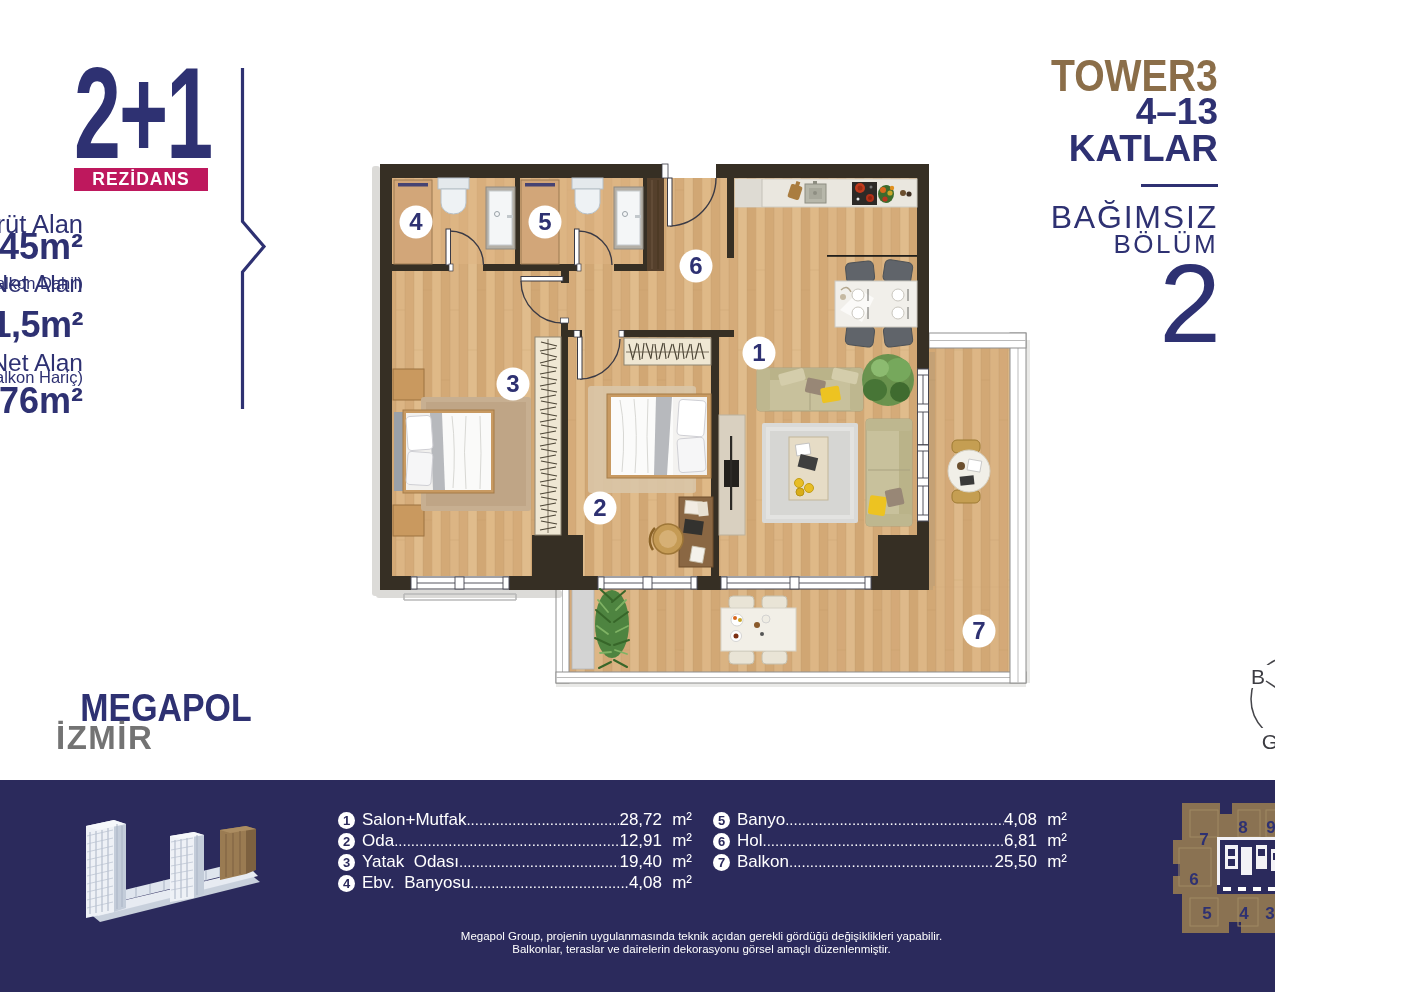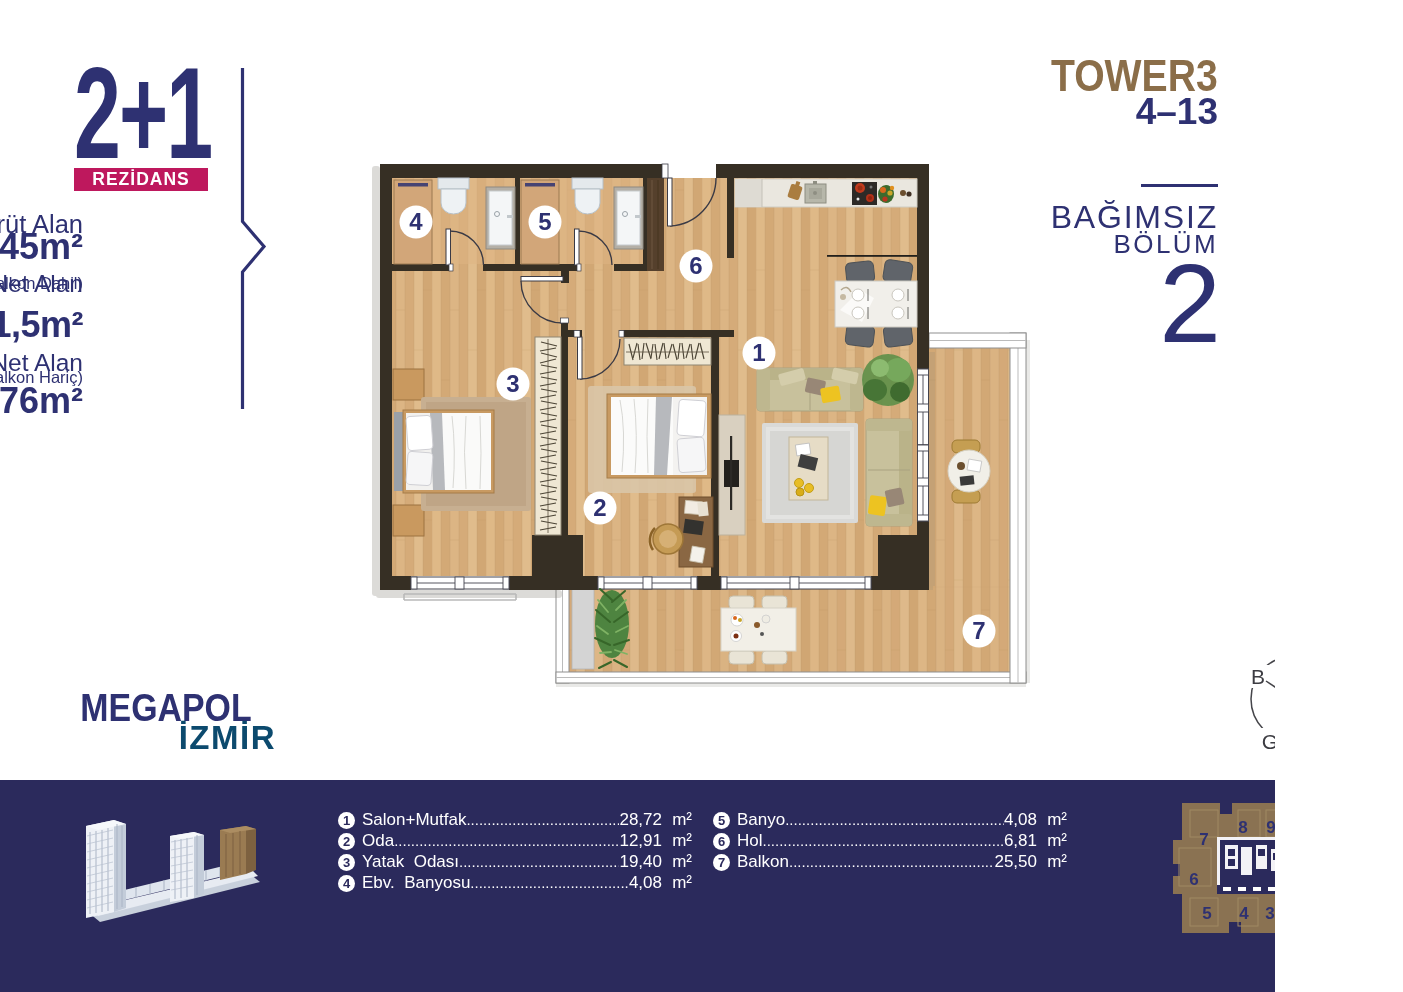--- a/index.html
+++ b/index.html
@@ -34,32 +34,33 @@
   <div class="abs navy nowrap" style="right:1192px;top:380px;font-size:36px;font-weight:bold;">76m²</div>
 
   <svg class="abs" style="left:228px;top:60px;" width="48" height="358" viewBox="228 60 48 358">
     <path d="M242.5 68 V221.5 L264 246.5 L242.5 272 V409" fill="none" stroke="#2e3172" stroke-width="3.2"></path>
   </svg>
 
   <div class="abs nowrap" style="right:57px;top:50px;font-size:45px;font-weight:bold;color:#8b6e49;transform:scaleX(.87);transform-origin:right top;">TOWER3</div>
 
   <div class="abs navy nowrap" style="right:57px;top:91px;font-size:37px;font-weight:bold;">4–13</div>
 
+  <div class="abs navy nowrap" style="right:57px;top:128px;font-size:37px;font-weight:bold;">KATLAR</div>
 
   <div class="abs" style="right:57px;top:184px;width:77px;height:3px;background:#2e3172;"></div>
 
   <div class="abs navy nowrap" style="right:57px;top:199px;font-size:32px;letter-spacing:1.8px;">BAĞIMSIZ</div>
 
   <div class="abs navy nowrap" style="right:57px;top:229px;font-size:26px;letter-spacing:2.4px;">BÖLÜM</div>
 
   <div class="abs navy nowrap" style="right:54px;top:240px;font-size:111px;">2</div>
 
   <div class="abs navy" style="left:56px;top:686px;width:220px;text-align:center;font-size:38.5px;font-weight:bold;transform:scaleX(.88);transform-origin:center top;">MEGAPOL</div>
 
-  <div class="abs" style="left:56px;top:719px;width:220px;text-align:right;font-size:33px;font-weight:bold;color:#0c4a6e;letter-spacing:1.5px;">İZMİR</div>
+  <div class="abs" style="left:56px;top:719px;width:220px;text-align:left;font-size:33px;font-weight:bold;color:#737373;letter-spacing:1.5px;">İZMİR</div>
 
   <svg class="abs" style="left:1245px;top:650px;" width="100" height="100" viewBox="0 0 100 100">
     <circle cx="49" cy="49" r="43" fill="none" stroke="#45454a" stroke-width="1.5"></circle>
     <rect x="1" y="15" width="25" height="23" fill="#fff"></rect>
     <rect x="63" y="2" width="26" height="25" fill="#fff"></rect>
     <rect x="76" y="64" width="26" height="26" fill="#fff"></rect>
     <rect x="12" y="78" width="27" height="24" fill="#fff"></rect>
     <line x1="21" y1="31" x2="81" y2="71" stroke="#45454a" stroke-width="1.5"></line>
     <line x1="72" y1="19" x2="31" y2="83" stroke="#45454a" stroke-width="1.5"></line>
     <g font-size="21" fill="#3c3c42" text-anchor="middle">
@@ -692,20 +693,24 @@
 
     <div style="display:flex;align-items:baseline;height:21px;">
       <span style="flex:0 0 17px;height:17px;border-radius:50%;background:#fff;color:#2b2a5c;font-size:13px;font-weight:bold;text-align:center;line-height:17px;align-self:center;">7</span>
       <span style="margin-left:7px;">Balkon</span>
       <span style="flex:1;overflow:hidden;white-space:nowrap;font-size:15px;">....................................................................</span>
       <span>25,50</span>
         <span style="width:30px;text-align:right;">m²</span>
     </div>
   </div>
 
+  <div class="abs" style="left:0;top:930px;width:1403px;text-align:center;color:#fff;font-size:11.5px;line-height:13px;">
+    Megapol Group, projenin uygulanmasında teknik açıdan gerekli gördüğü değişiklikleri yapabilir.<br>
+    Balkonlar, teraslar ve dairelerin dekorasyonu görsel amaçlı düzenlenmiştir.
+  </div>
 
   <svg class="abs" style="left:70px;top:800px;" width="200" height="135" viewBox="0 0 200 135">
 
     <polygon points="18,112 180,74 190,82 30,122" fill="#c8d0dc"></polygon>
     <polygon points="22,108 182,70 188,76 28,116" fill="#e7ebf2"></polygon>
 
     <polygon points="38,104 178,70 178,60 38,94" fill="#dfe5ee"></polygon>
     <polygon points="38,104 38,94 30,92 30,102" fill="#b9c2d1"></polygon>
     <g stroke="#a9b3c4" stroke-width="1">
       <line x1="52" y1="90" x2="52" y2="101"></line>

